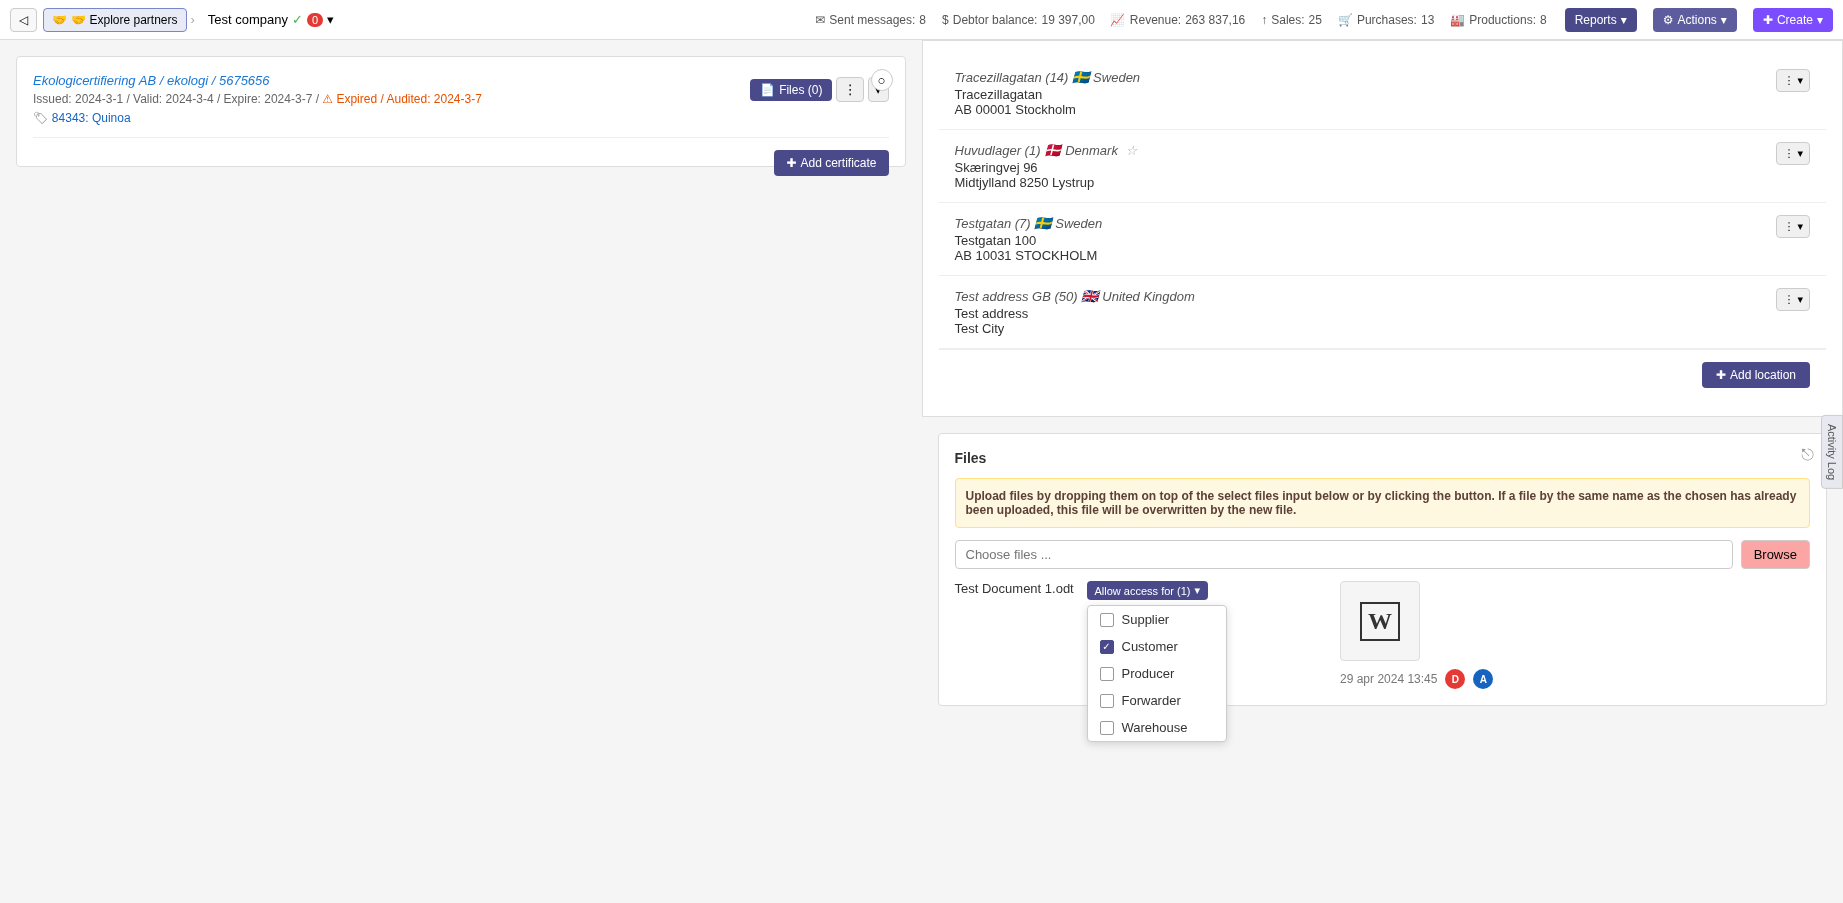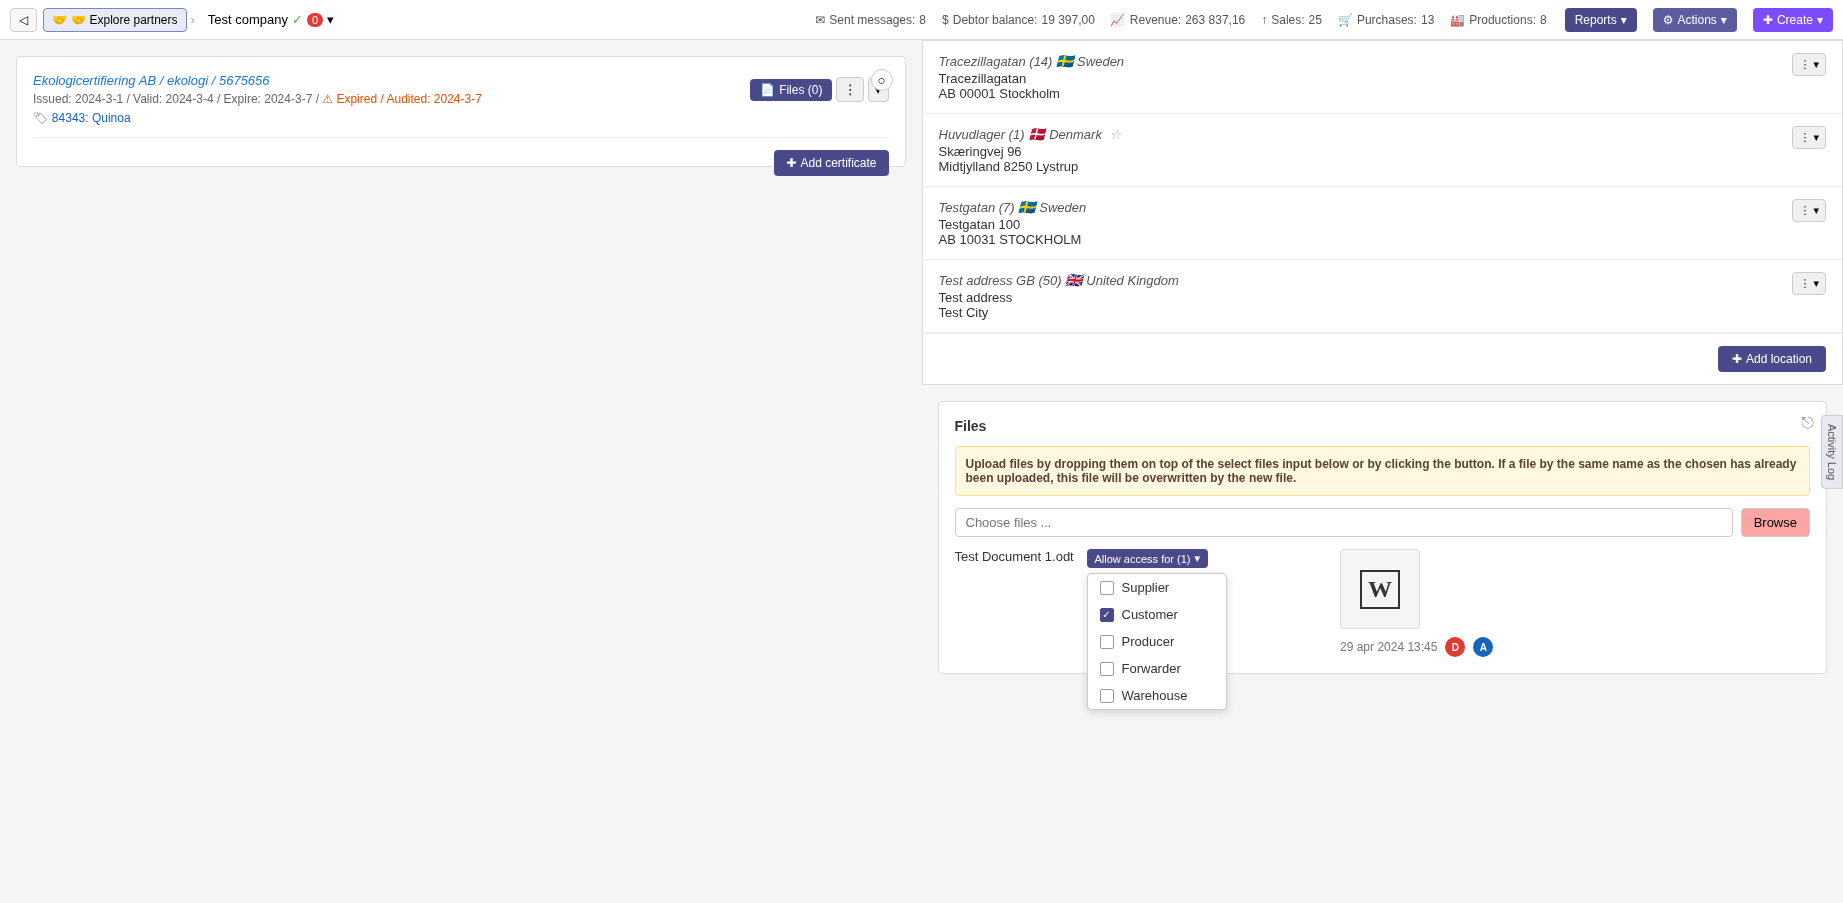--- a/index.html
+++ b/index.html
@@ -122,21 +122,21 @@
       padding: 0;
       overflow-y: auto;
       display: flex;
       flex-direction: column;
     }
 
     
     .locations-area {
       background: #fff;
       border: 1px solid #ddd;
-      padding: 0;
+      padding: 16px;
     }
     .location-item {
       border-bottom: 1px solid #eee;
       padding: 12px 16px;
       display: flex;
       align-items: flex-start;
       justify-content: space-between;
     }
     .location-item:last-child { border-bottom: none; }
     .location-name { font-style: italic; color: #555; font-size: 13px; }

